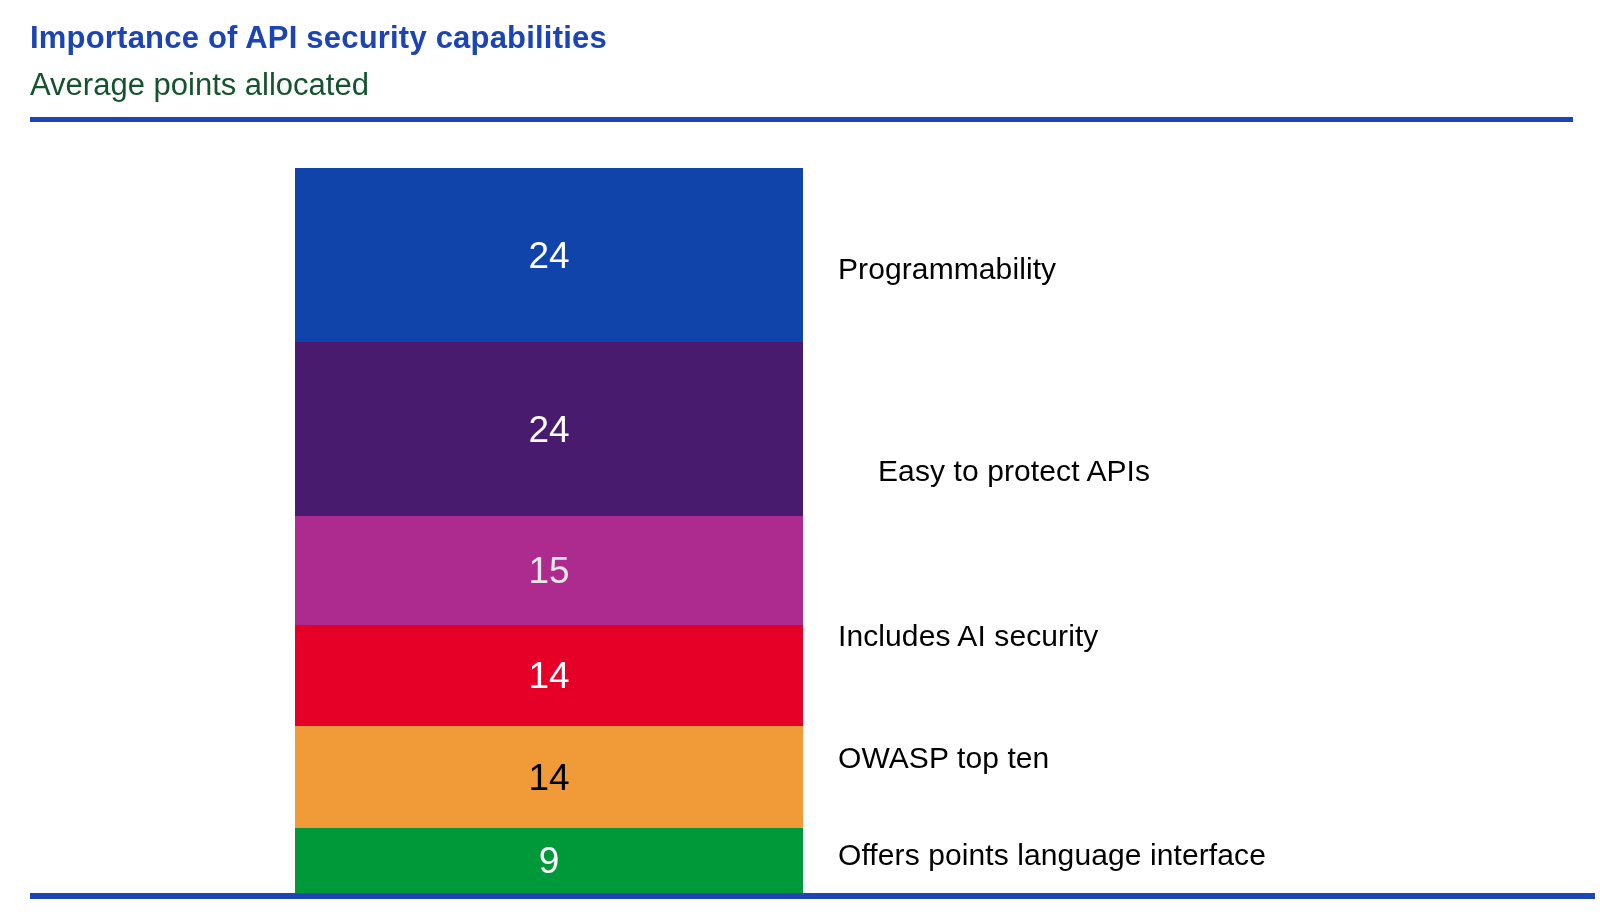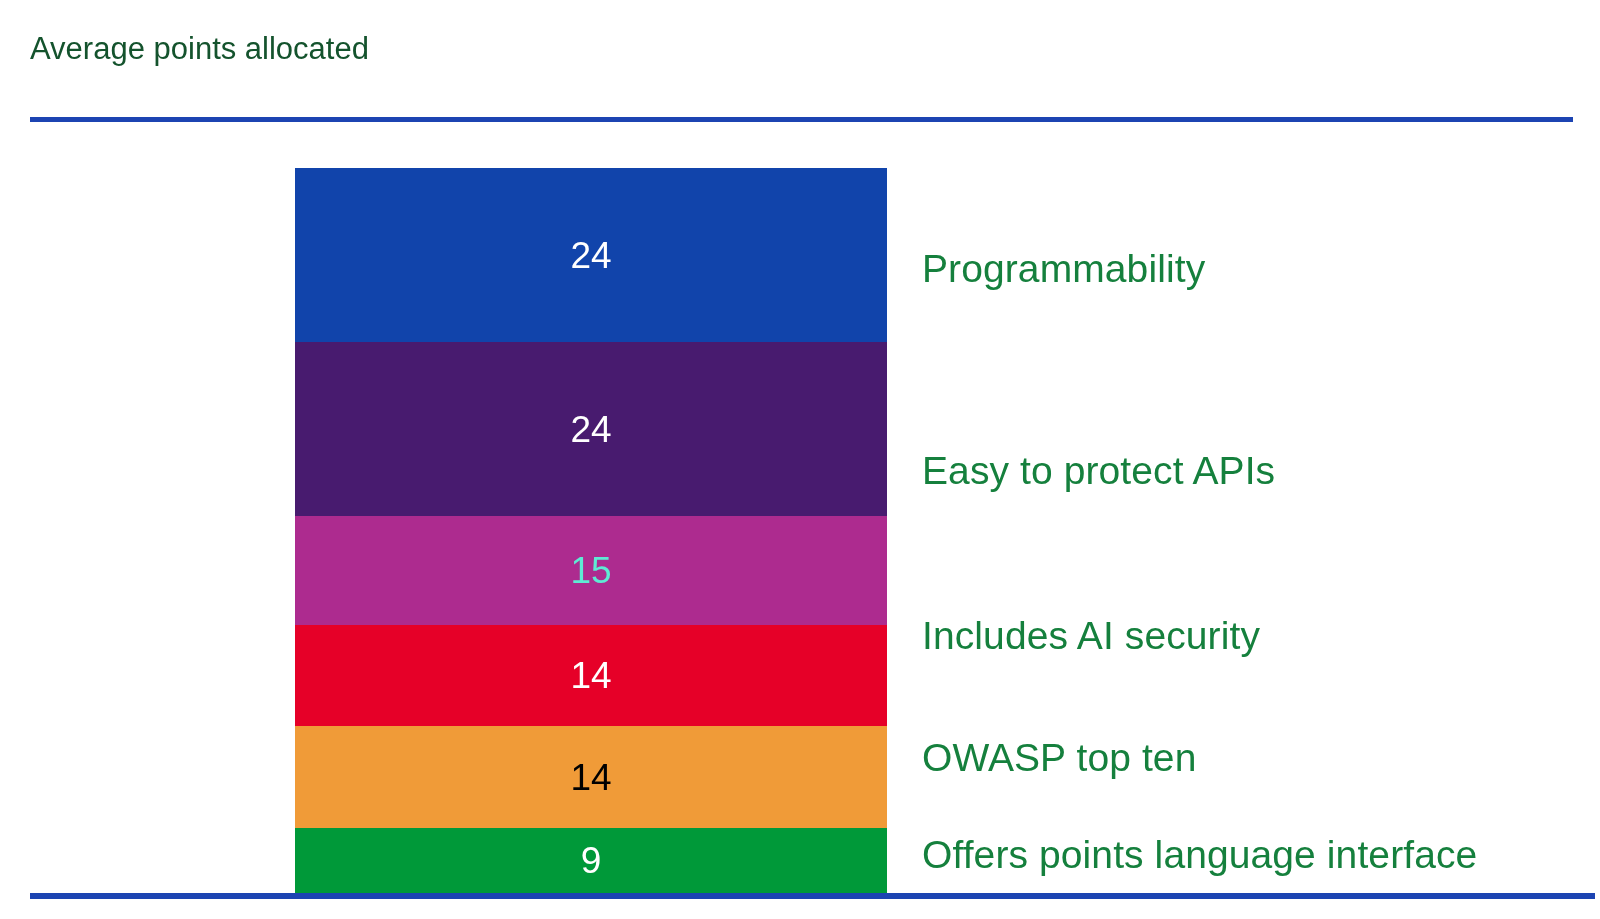--- a/index.html
+++ b/index.html
@@ -44,21 +44,21 @@
   .chart-area {
     position: absolute;
     left: 295px;
     top: 168px;
     height: 725px;
     display: flex;
     flex-direction: row;
   }
 
   .bar {
-    width: 592px;
+    width: 508px;
     height: 725px;
     display: flex;
     flex-direction: column;
   }
   .bar-segment {
     flex-grow: 1;
     flex-basis: 0;
     display: flex;
     align-items: center;
     justify-content: center;
@@ -76,65 +76,66 @@
     display: flex;
     flex-direction: column;
   }
   .label-row {
     flex-grow: 1;
     flex-basis: 0;
     display: flex;
     align-items: center;
   }
   .segment-label {
-    font-size: 39px;
+    font-size: 30px;
     font-weight: 400;
-    color: #15803d;
+    color: #000000;
     letter-spacing: 0.1px;
     white-space: nowrap;
   }
 </style>
 </head>
 <body>
 
 <div class="page">
 
   <div class="header">
+    <div class="chart-title" style="color: rgb(28, 68, 178);">Importance of API security capabilities</div>
     <div class="chart-subtitle" style="color: #14532d;">Average points allocated</div>
   </div>
   <div class="rule top-rule" style="background: rgb(28, 68, 178);"></div>
 
   <div class="chart-area">
 
     <div class="bar">
       <div class="bar-segment" style="flex-grow: 24; background: rgb(17, 68, 171); color: rgb(255, 255, 255);">
         <span class="segment-value">24</span>
       </div>
       <div class="bar-segment" style="flex-grow: 24; background: rgb(72, 27, 111); color: rgb(255, 255, 255);">
         <span class="segment-value">24</span>
       </div>
-      <div class="bar-segment" style="flex-grow: 15; background: rgb(173, 43, 143); color: #5eead4;">
+      <div class="bar-segment" style="flex-grow: 15; background: rgb(173, 43, 143); color: #e5e5e5;">
         <span class="segment-value">15</span>
       </div>
       <div class="bar-segment" style="flex-grow: 14; background: rgb(230, 0, 40); color: rgb(255, 255, 255);">
         <span class="segment-value">14</span>
       </div>
       <div class="bar-segment" style="flex-grow: 14; background: rgb(240, 155, 56); color: rgb(0, 0, 0);">
         <span class="segment-value">14</span>
       </div>
       <div class="bar-segment" style="flex-grow: 9; background: rgb(0, 153, 57); color: rgb(255, 255, 255);">
         <span class="segment-value">9</span>
       </div>
     </div>
 
     <div class="labels-col">
       <div class="label-row" style="flex-grow: 24;">
         <span class="segment-label">Programmability</span>
       </div>
-      <div class="label-row" style="flex-grow: 24;">
+      <div class="label-row" style="flex-grow: 24; margin-left: 40px;">
         <span class="segment-label">Easy to protect APIs</span>
       </div>
       <div class="label-row" style="flex-grow: 15;">
         <span class="segment-label">Includes AI security</span>
       </div>
       <div class="label-row" style="flex-grow: 14;">
         <span class="segment-label">OWASP top ten</span>
       </div>
       <div class="label-row" style="flex-grow: 9;">
         <span class="segment-label">Offers points language interface</span>

